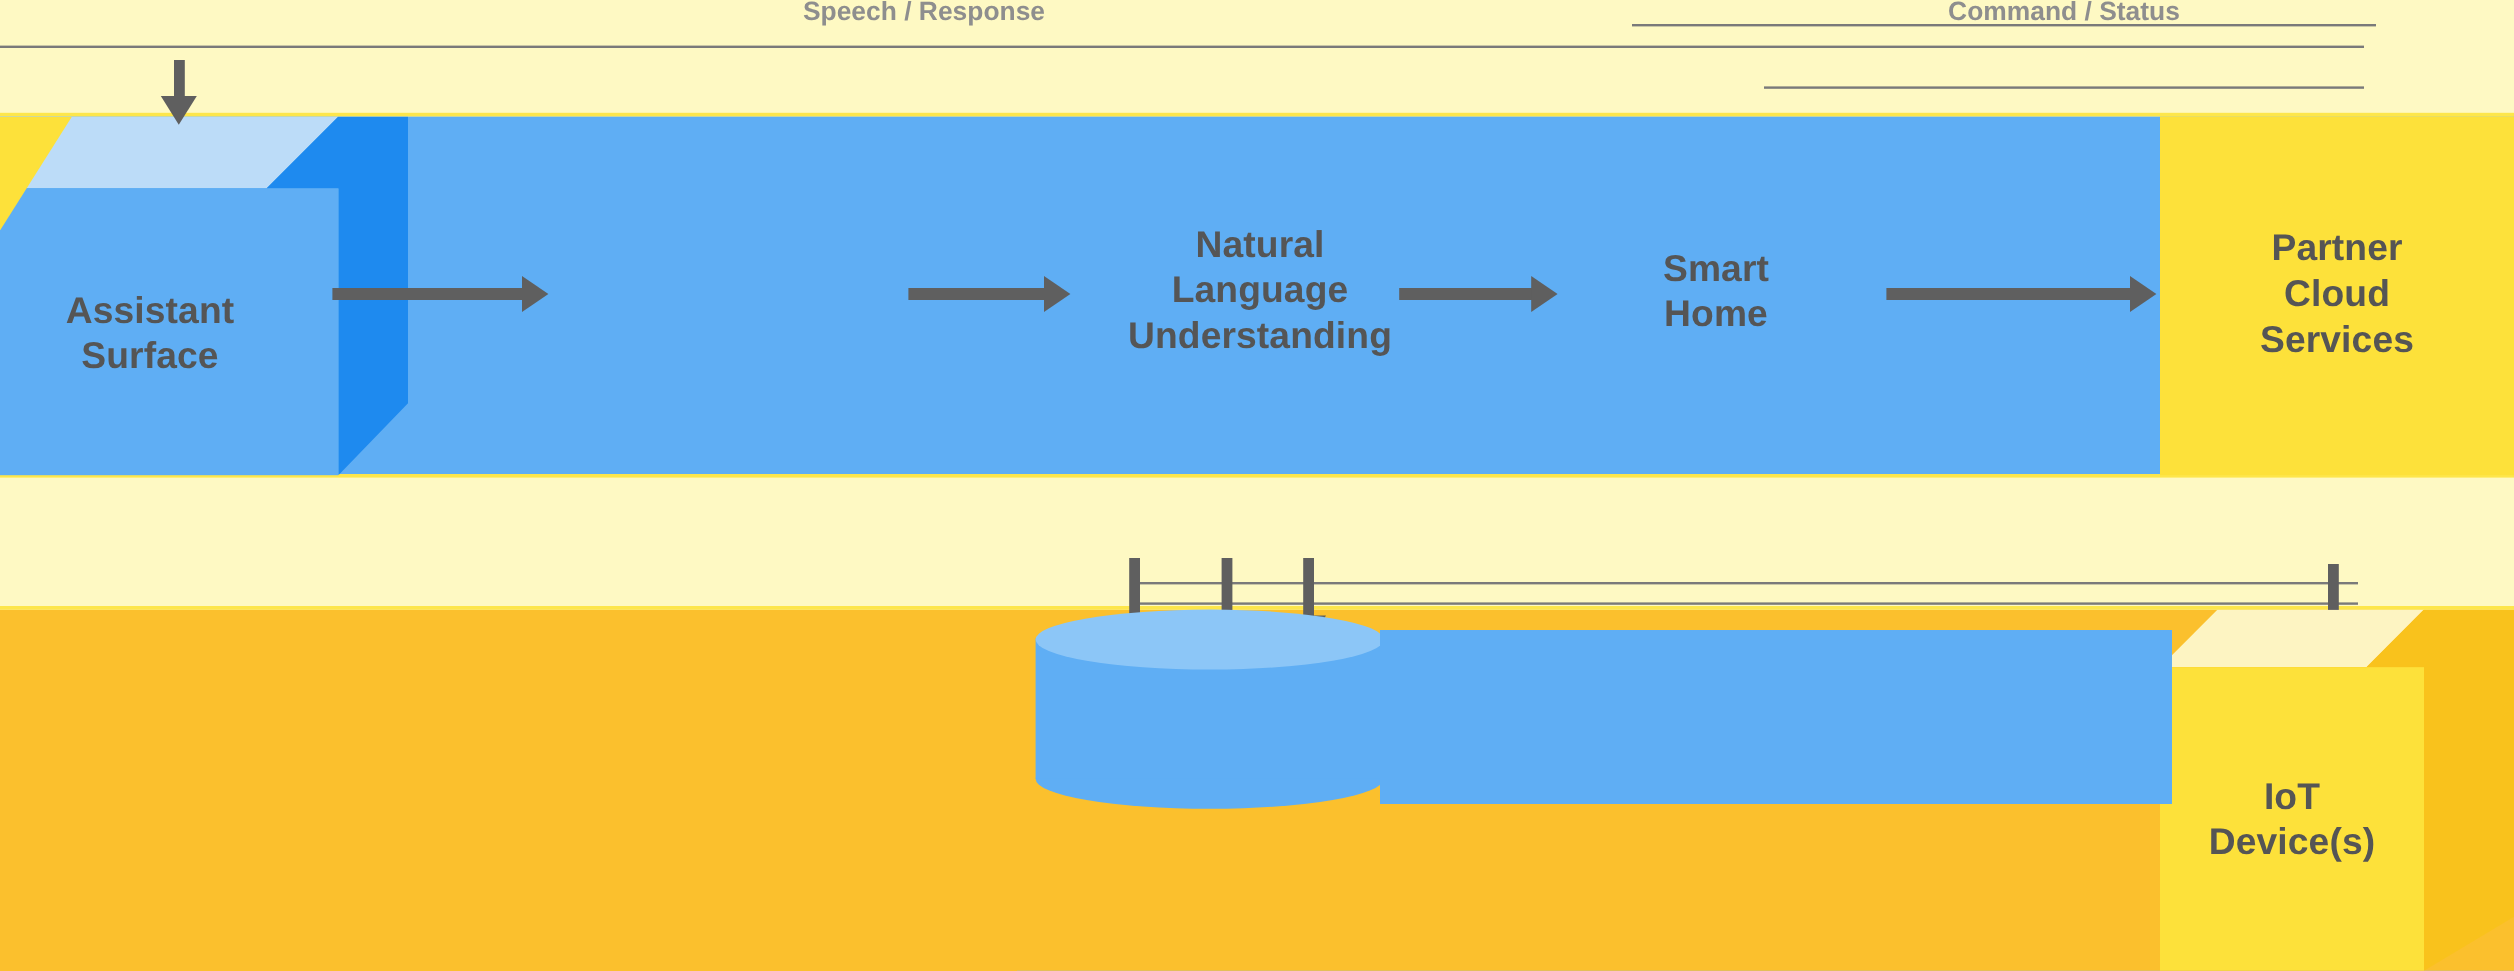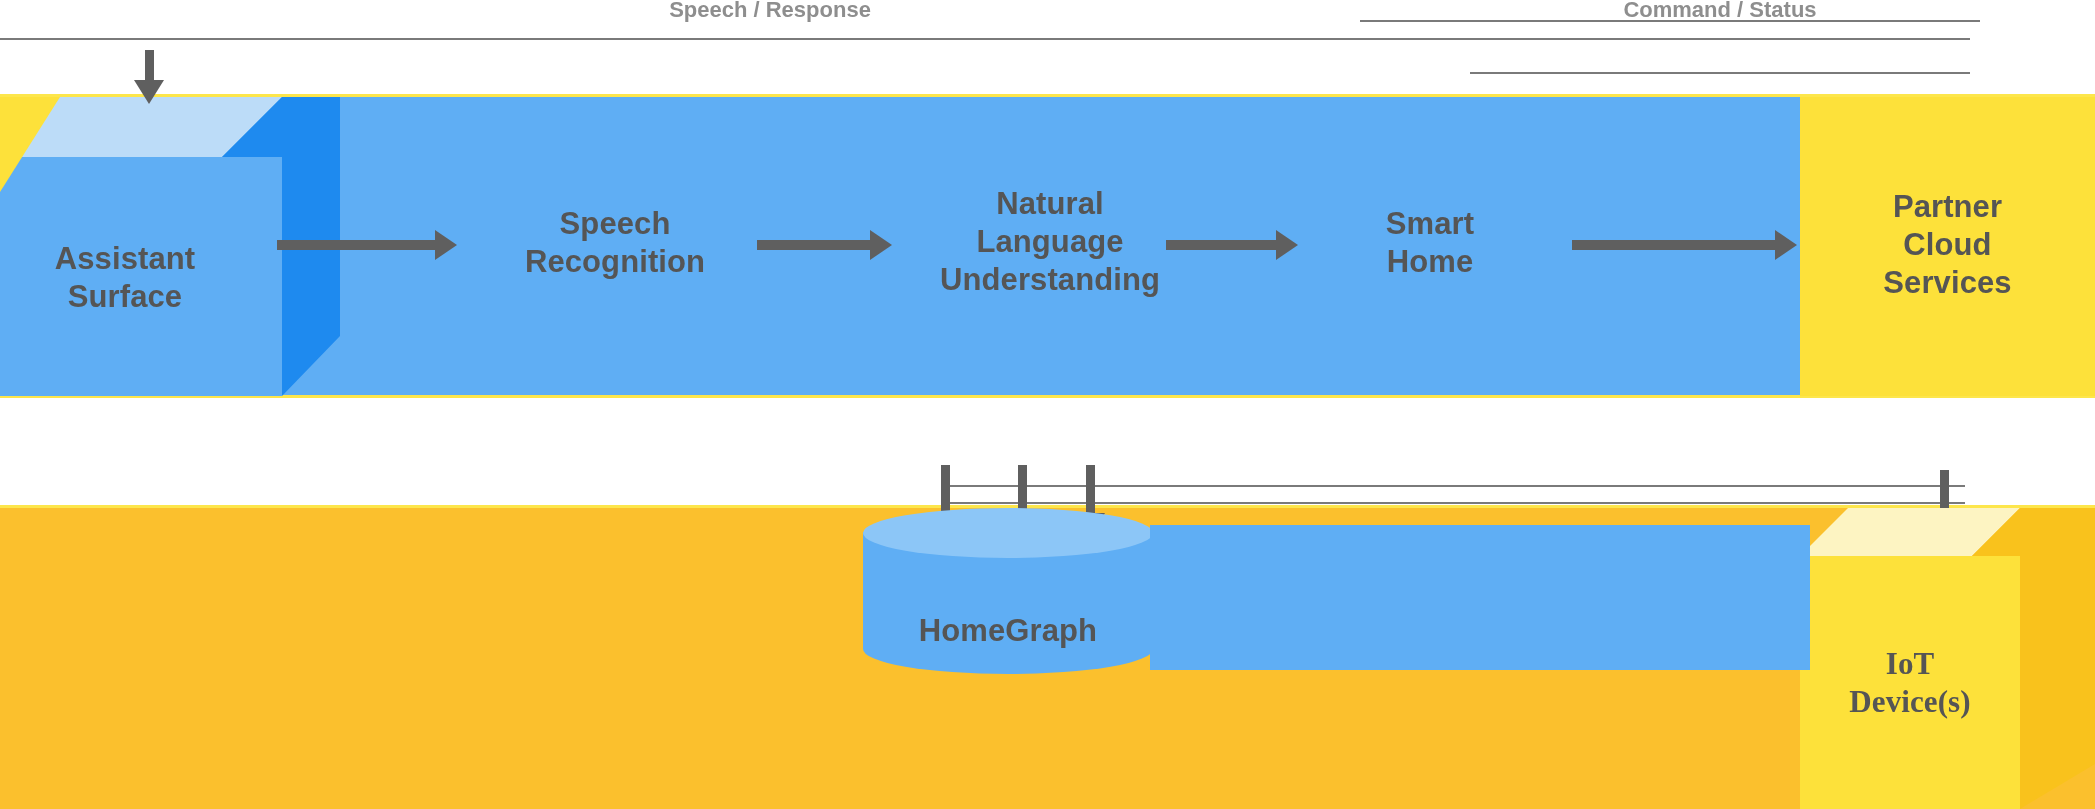--- a/index.html
+++ b/index.html
@@ -1,21 +1,21 @@
 <!DOCTYPE html>
 <html><head>
 <meta charset="utf-8">
 <style>
   html,body{margin:0;padding:0;background:#5f5f5f;}
   body{
     width:2095px;height:809px;position:relative;overflow:hidden;
     font-family:"Liberation Sans","DejaVu Sans",sans-serif;
     color:#5f5f5f;
   }
-  .stage{position:absolute;left:0;top:0;width:2095px;height:809px;background:#ffffff;}
+  .stage{position:absolute;left:0;top:0;width:2095px;height:809px;background:#fef9c3;}
 
   
   .band{position:absolute;left:0;width:2095px;}
   .band-blue{top:97px;height:299px;background:#5faef4;}
   .band-amber{top:508px;height:301px;background:#fbc02d;}
 
   
   .hairline{position:absolute;background:#fde64b;height:3px;left:0;width:2095px;}
 
   
@@ -118,22 +118,20 @@
     <div class="face-front"></div>
   </div>
   <div class="node-label" style="left:-20px;top:240px;width:290px;">Assistant
 Surface</div>
 
   <div style="position:absolute;left:0;top:97px;width:60px;height:95px;background:#fde13a;
               clip-path:polygon(0 0,60px 0,0 95px);"></div>
 
   <div class="arrow-h" style="left:277px;top:240px;width:160px;"></div>
 
-  <div class="node-label" style="left:455px;top:205px;width:320px;">Speech
-Recognition</div>
 
   <div class="arrow-h" style="left:757px;top:240px;width:115px;"></div>
 
   <div class="node-label" style="left:875px;top:185px;width:350px;text-align:center;">Natural
 Language
 Understanding</div>
 
   <div class="arrow-h" style="left:1166px;top:240px;width:112px;"></div>
 
   <div class="node-label" style="left:1310px;top:205px;width:240px;">Smart
@@ -160,25 +158,24 @@
 
   <div class="arrow-d" style="left:1940px;top:470px;height:48px;"></div>
 
   <div class="arrow-d" style="left:145px;top:50px;height:32px;"></div>
 
   <div id="cyl-homegraph">
     <div class="cyl-bottom"></div>
     <div class="cyl-body"></div>
     <div class="cyl-top"></div>
   </div>
-  <div class="node-label" style="left:863px;top:612px;width:290px;">HomeGraph</div>
 
   <div class="cube" id="cube-iot">
     <div class="face-top"></div>
     <div class="face-side"></div>
     <div class="face-front"></div>
   </div>
-  <div class="node-label" style="left:1800px;top:645px;width:220px;font-family:Liberation Serif, serif;">IoT
+  <div class="node-label" style="left:1800px;top:645px;width:220px;">IoT
 Device(s)</div>
 
   <div style="position:absolute;left:1150px;top:525px;width:660px;height:145px;background:#5faef4;"></div>
 
 </div>
 
 </body></html>

